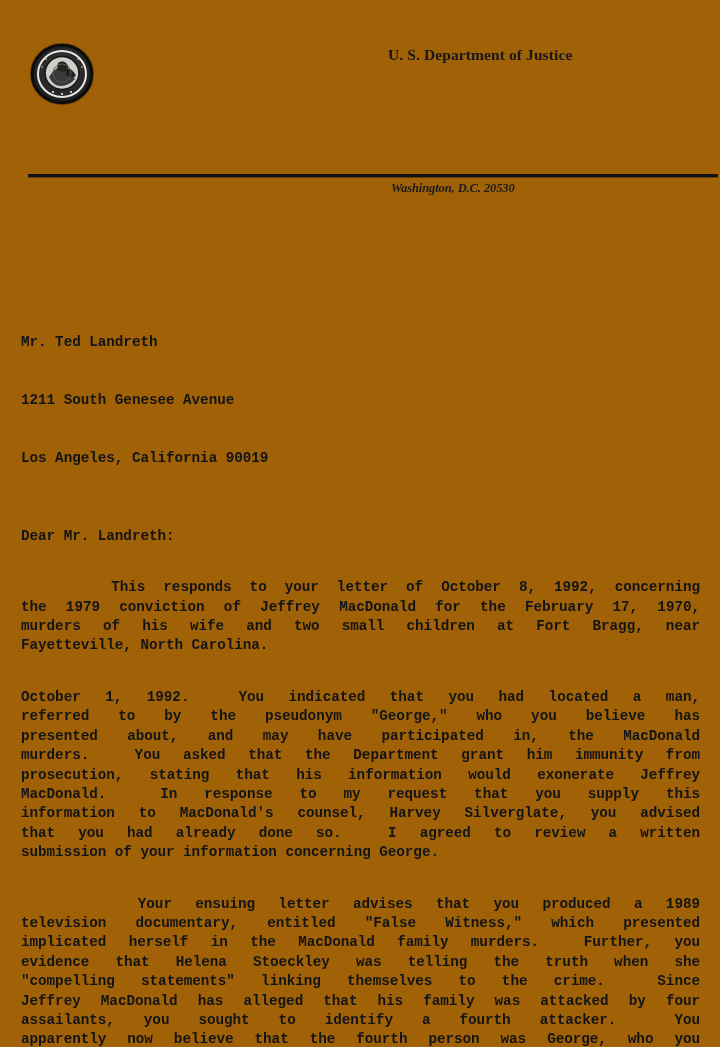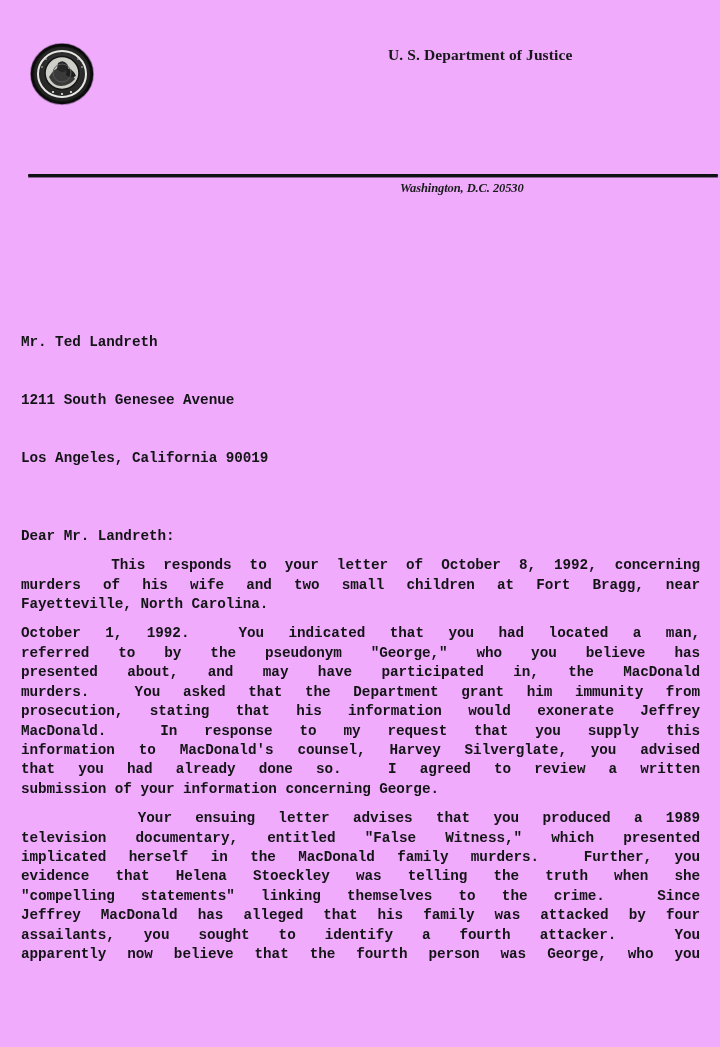--- a/index.html
+++ b/index.html
@@ -7,21 +7,21 @@
     padding: 0;
     background: #ffffff;
   }
   body {
     font-family: "Liberation Mono", "DejaVu Sans Mono", monospace;
   }
   .page {
     position: relative;
     width: 720px;
     height: 1047px;
-    background: #f0abfc;
+    background: #a16207;
     overflow: hidden;
     text-decoration: underline;
   }
 
   
   .letterhead {
     position: absolute;
     left: 0; top: 0;
     width: 720px;
     height: 200px;
@@ -60,21 +60,21 @@
     content: "";
     position: absolute;
     left: 0; top: 3px;
     width: 100%;
     height: 1px;
     background: rgba(20,20,20,0.45);
   }
 
   .city-zip {
     position: absolute;
-    left: 400px;
+    left: 391px;
     top: 181px;
     font-family: "Liberation Serif", "DejaVu Serif", serif;
     font-style: italic;
     font-weight: bold;
     font-size: 12.5px;
     letter-spacing: -0.1px;
     color: #1a1b1d;
     white-space: nowrap;
   }
 
@@ -100,21 +100,21 @@
     margin-top: 19.4px;
     font-size: 14.3px;
     line-height: 19.4px;
     font-weight: bold;
     color: #131416;
     white-space: pre;
     letter-spacing: -0.05px;
   }
 
   .para {
-    margin-top: 10px;
+    margin-top: 32px;
     font-size: 14.3px;
     line-height: 19.4px;
     font-weight: bold;
     color: #131416;
     letter-spacing: -0.05px;
     width: 679px;
   }
   .para .ln {
     display: block;
     white-space: pre;
@@ -185,20 +185,21 @@
     <div class="addr-block">
       <div class="addr-line">Mr. Ted Landreth</div>
       <div class="addr-line">1211 South Genesee Avenue</div>
       <div class="addr-line">Los Angeles, California 90019</div>
     </div>
 
     <div class="salutation">Dear Mr. Landreth:</div>
 
     <div class="para">
         <span class="ln j">     This responds to your letter of October 8, 1992, concerning</span>
+        <span class="ln j">the 1979 conviction of Jeffrey MacDonald for the February 17, 1970,</span>
         <span class="ln j">murders of his wife and two small children at Fort Bragg, near</span>
         <span class="ln j last">Fayetteville, North Carolina.</span>
       </div>
     <div class="para">
         <span class="ln j">October 1, 1992.  You indicated that you had located a man,</span>
         <span class="ln j">referred to by the pseudonym "George," who you believe has</span>
         <span class="ln j">presented about, and may have participated in, the MacDonald</span>
         <span class="ln j">murders.  You asked that the Department grant him immunity from</span>
         <span class="ln j">prosecution, stating that his information would exonerate Jeffrey</span>
         <span class="ln j">MacDonald.  In response to my request that you supply this</span>

